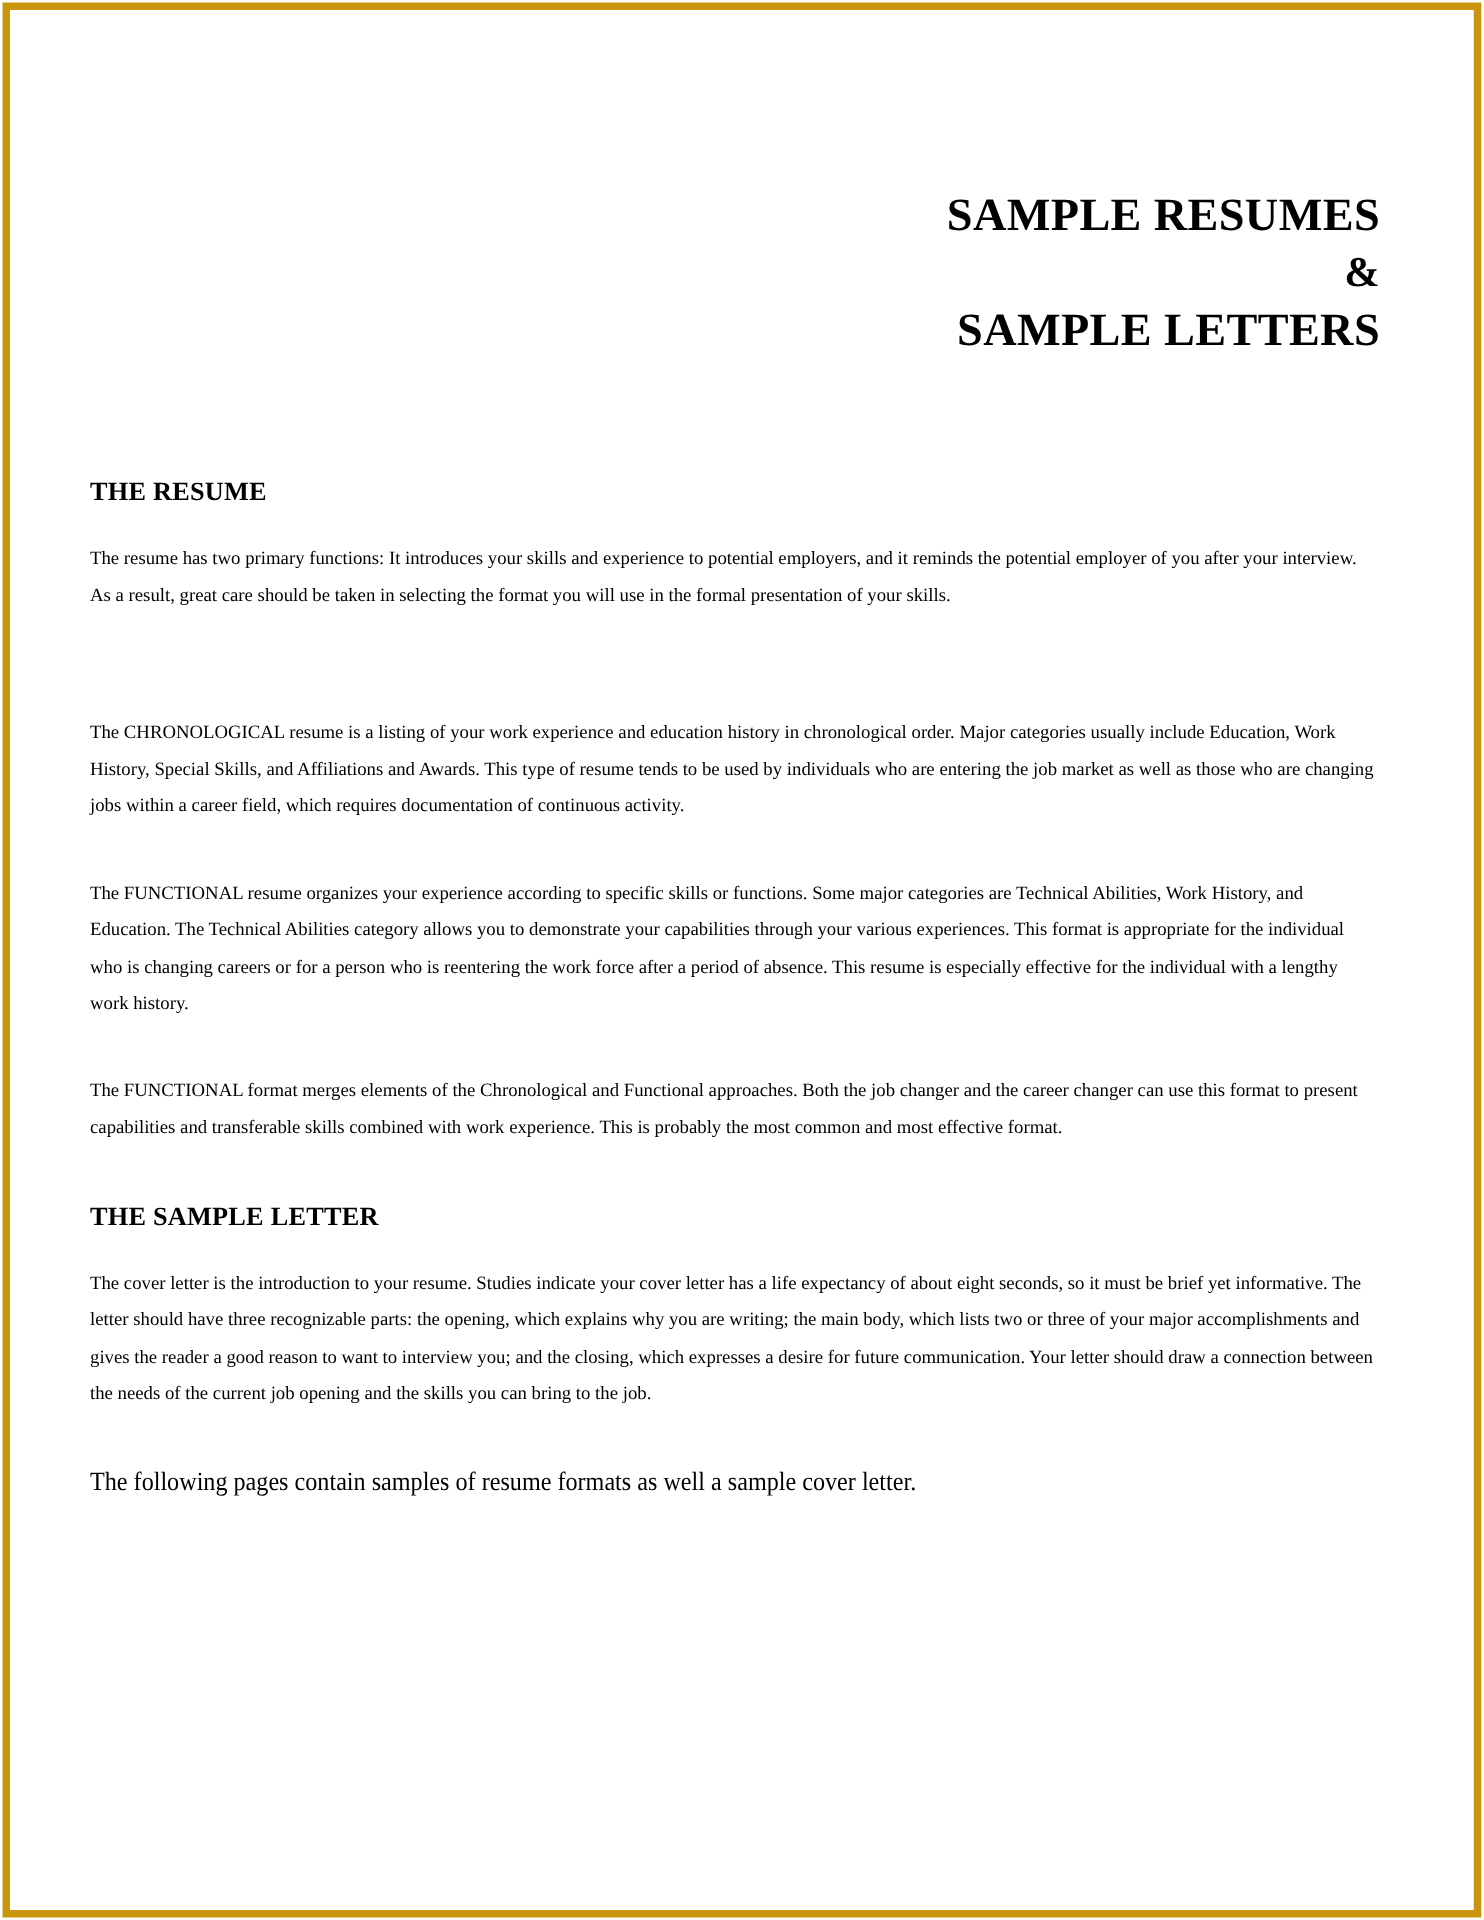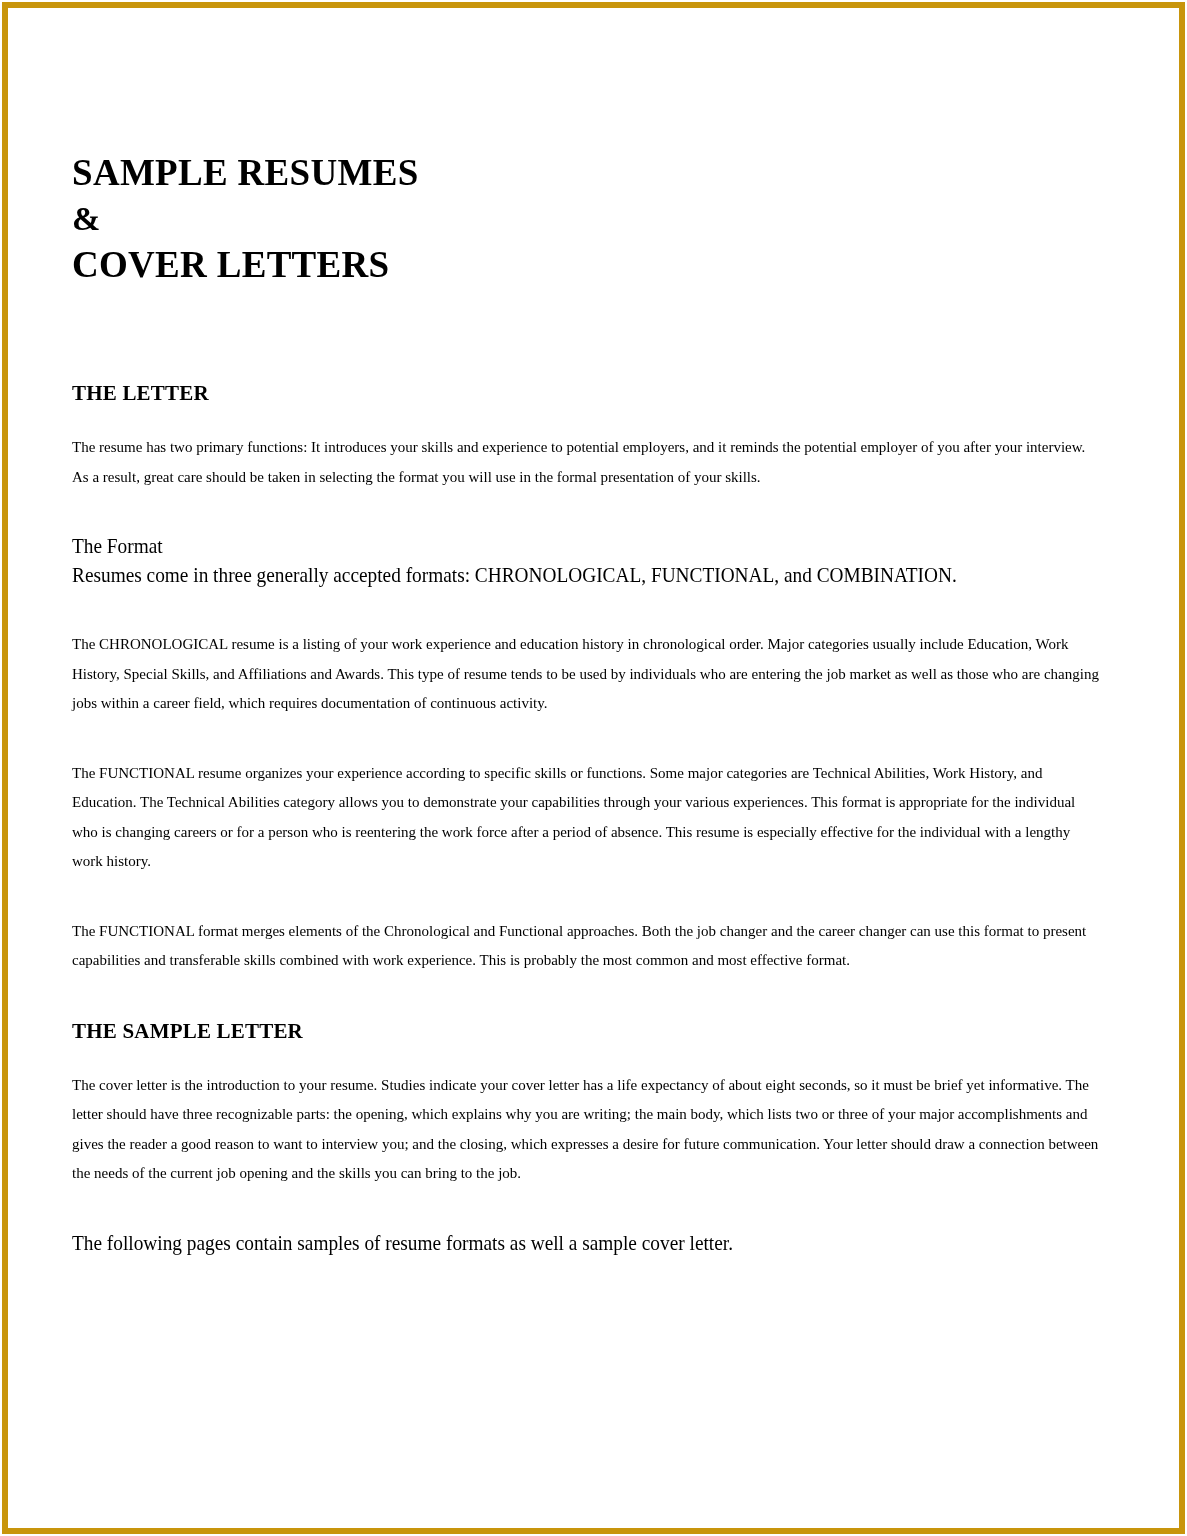--- a/index.html
+++ b/index.html
@@ -38,21 +38,21 @@
     position: absolute;
     left: 72px;
     top: 0;
     width: 1032px;
     height: 100%;
     box-sizing: border-box;
   }
 
   
   .doc-title {
-    text-align: left;
+    text-align: right;
     font-weight: bold;
     font-size: 37px;
     line-height: 46px;
     letter-spacing: 0.3px;
     padding-top: 150px;
     margin: 0;
   }
   .doc-title .t-line { display: block; white-space: pre; }
   .doc-title .t-amp  { display: block; font-size: 34px; }
 
@@ -98,37 +98,33 @@
 
 <div class="page">
 
   <div class="page-frame"></div>
 
   <div class="sheet">
 
     <h1 class="doc-title">
       <span class="t-line">SAMPLE RESUMES</span>
       <span class="t-amp">&amp;</span>
-      <span class="t-line">COVER LETTERS</span>
+      <span class="t-line">SAMPLE LETTERS</span>
     </h1>
 
     <div class="sp-title-to-resume"></div>
 
-    <h2 class="sec-heading">THE LETTER</h2>
+    <h2 class="sec-heading">THE RESUME</h2>
 
     <div class="sp-h-to-p"></div>
 
     <p class="para">The resume has two primary functions: It introduces your skills and experience to potential employers, and it reminds the potential employer of you after your interview. As a result, great care should be taken in selecting the format you will use in the formal presentation of your skills.</p>
 
     <div class="sp-p-to-p"></div>
 
-    <div class="block">
-      <p class="para para-condensed">The Format</p>
-      <p class="para para-condensed">Resumes come in three generally accepted formats: CHRONOLOGICAL, FUNCTIONAL, and COMBINATION.</p>
-    </div>
 
     <div class="sp-p-to-p"></div>
 
     <p class="para">The CHRONOLOGICAL resume is a listing of your work experience and education history in chronological order. Major categories usually include Education, Work History, Special Skills, and Affiliations and Awards. This type of resume tends to be used by individuals who are entering the job market as well as those who are changing jobs within a career field, which requires documentation of continuous activity.</p>
 
     <div class="sp-p-to-p"></div>
 
     <p class="para">The FUNCTIONAL resume organizes your experience according to specific skills or functions. Some major categories are Technical Abilities, Work History, and Education. The Technical Abilities category allows you to demonstrate your capabilities through your various experiences. This format is appropriate for the individual who is changing careers or for a person who is reentering the work force after a period of absence. This resume is especially effective for the individual with a lengthy work history.</p>
 
     <div class="sp-p-to-p"></div>

